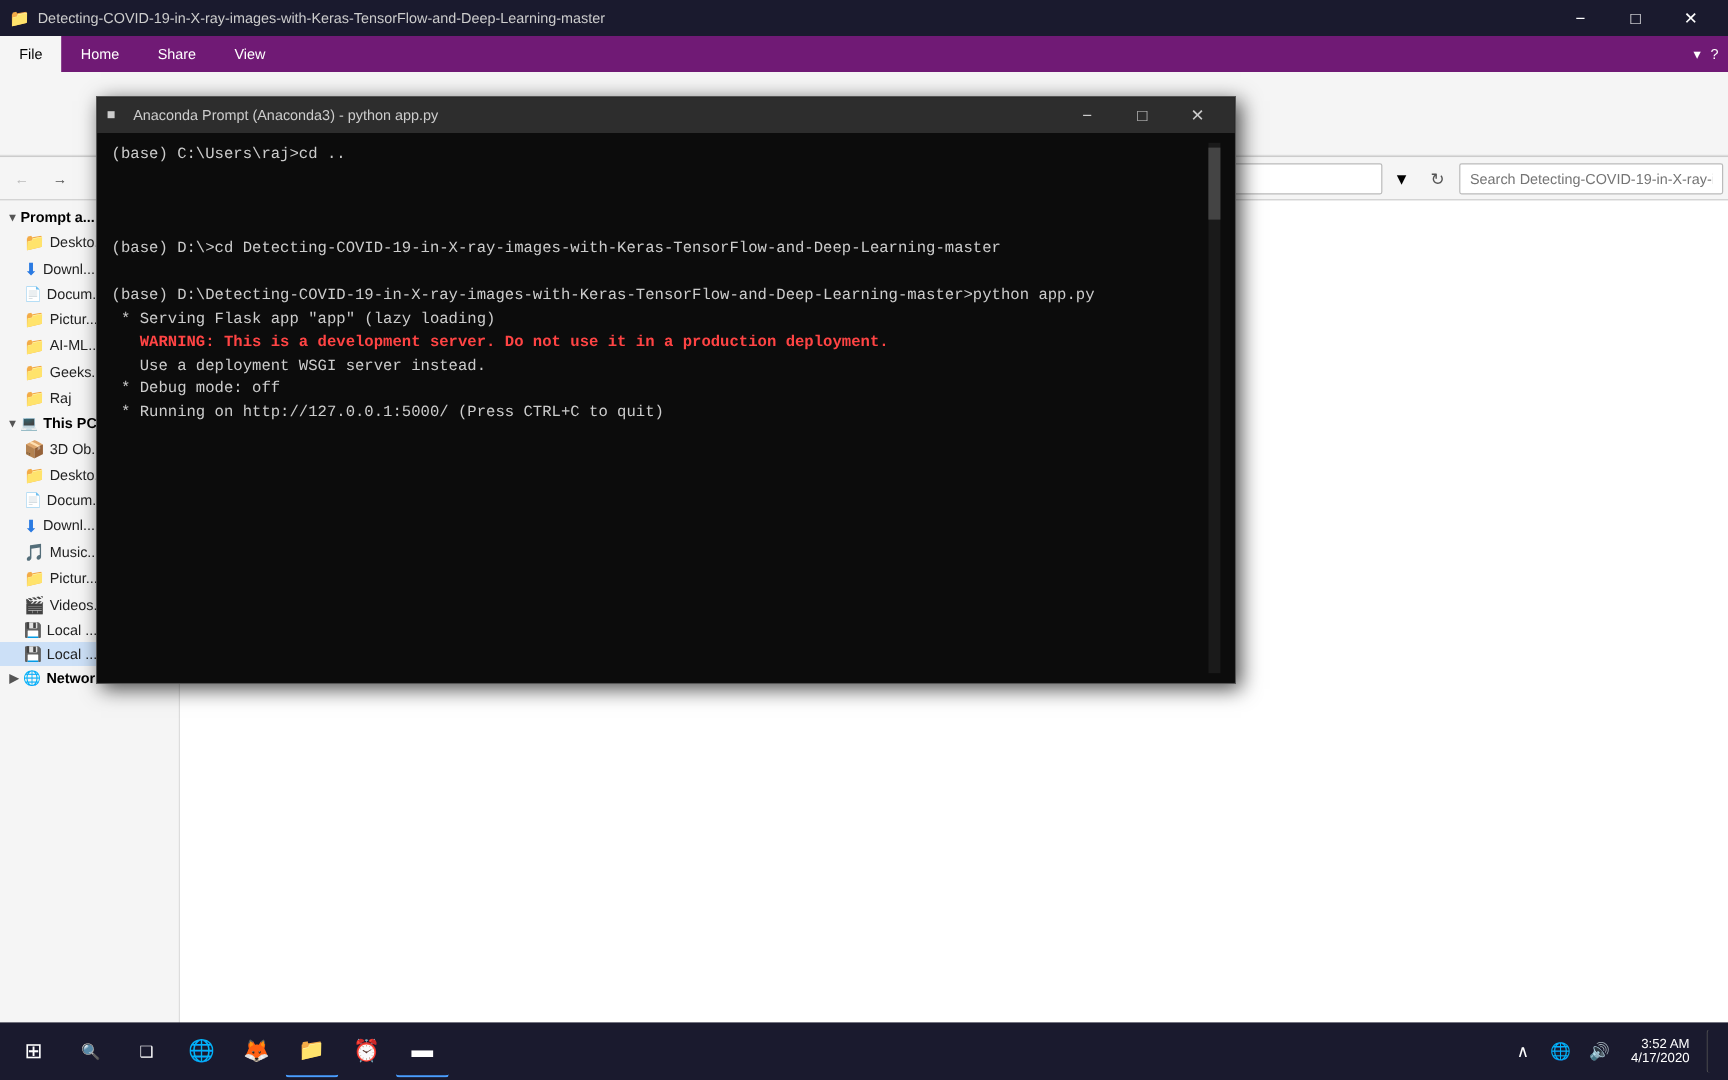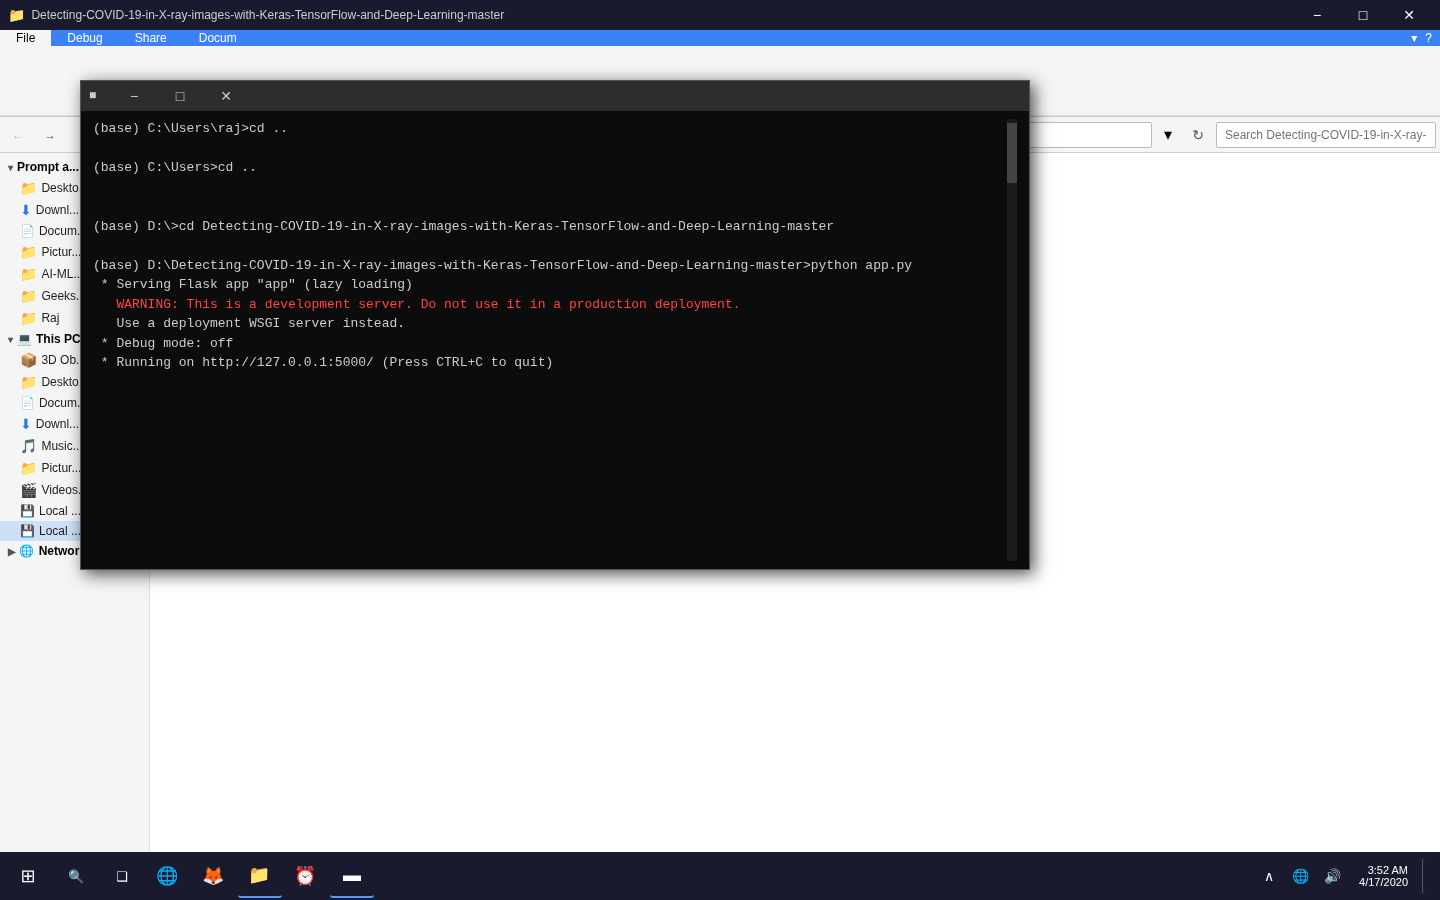--- a/index.html
+++ b/index.html
@@ -39,22 +39,22 @@
       display: flex; align-items: center; justify-content: center;
     }
 
     
     .ribbon {
       background: #f5f5f5;
       border-bottom: 1px solid #ccc;
     }
     .ribbon-tabs {
       display: flex;
-      background: #3b82f6;
-      height: 16px;
+      background: #701a75;
+      height: 30px;
     }
     .ribbon-tab {
       padding: 0 16px;
       color: white;
       font-size: 12px;
       display: flex; align-items: center;
       cursor: pointer;
     }
     .ribbon-tab.active { background: #f5f5f5; color: #000; }
     .ribbon-content {
@@ -282,21 +282,21 @@
       width: 10px;
       background: #1a1a1a;
     }
     .cmd-scrollbar-thumb {
       width: 10px;
       height: 60px;
       background: #444;
       margin-top: 4px;
     }
     .cmd-line { white-space: pre; }
-    .cmd-warning { color: #ff4444; }
+    .cmd-warning { color: #ff4444; font-weight: bold; }
     .cmd-normal { color: #cccccc; }
   </style>
 </head>
 <body>
 
 <div class="explorer-window">
 
   <div class="title-bar">
     <div class="title-bar-icons">
       <span style="font-size:14px;">📁</span>
@@ -305,23 +305,23 @@
     <div class="title-bar-controls">
       <button class="title-bar-btn">−</button>
       <button class="title-bar-btn">□</button>
       <button class="title-bar-btn close">✕</button>
     </div>
   </div>
 
   <div class="ribbon">
     <div class="ribbon-tabs">
       <div class="ribbon-tab active">File</div>
-      <div class="ribbon-tab">Debug</div>
+      <div class="ribbon-tab">Home</div>
       <div class="ribbon-tab">Share</div>
-      <div class="ribbon-tab">Docum</div>
+      <div class="ribbon-tab">View</div>
       <div style="flex:1;"></div>
       <div style="display:flex;align-items:center;padding:0 8px;color:white;font-size:12px;gap:8px;">
         <span style="cursor:pointer;">▾</span>
         <span style="cursor:pointer;">?</span>
       </div>
     </div>
     <div class="ribbon-content"></div>
   </div>
 
   <div class="address-bar">
@@ -439,31 +439,31 @@
       <button style="width:24px;height:20px;background:#ddd;border:1px solid #bbb;cursor:pointer;font-size:10px;">≡</button>
       <button style="width:24px;height:20px;background:transparent;border:1px solid #bbb;cursor:pointer;font-size:10px;">⊞</button>
     </div>
   </div>
 
 </div>
 
 <div class="cmd-window">
   <div class="cmd-title-bar">
     <span class="cmd-icon">■</span>
+    <span class="cmd-title">Anaconda Prompt (Anaconda3) - python  app.py</span>
     <div class="cmd-controls">
       <button class="cmd-btn">−</button>
       <button class="cmd-btn">□</button>
       <button class="cmd-btn close">✕</button>
     </div>
   </div>
   <div class="cmd-body">
     <div class="cmd-content">
       <div class="cmd-line cmd-normal">(base) C:\Users\raj&gt;cd ..</div>
       <div class="cmd-line cmd-normal">&nbsp;</div>
-      <div class="cmd-line cmd-normal">(base) C:\Users&gt;cd ..</div>
       <div class="cmd-line cmd-normal">&nbsp;</div>
       <div class="cmd-line cmd-normal">&nbsp;</div>
       <div class="cmd-line cmd-normal">(base) D:\&gt;cd Detecting-COVID-19-in-X-ray-images-with-Keras-TensorFlow-and-Deep-Learning-master</div>
       <div class="cmd-line cmd-normal">&nbsp;</div>
       <div class="cmd-line cmd-normal">(base) D:\Detecting-COVID-19-in-X-ray-images-with-Keras-TensorFlow-and-Deep-Learning-master&gt;python app.py</div>
       <div class="cmd-line cmd-normal"> * Serving Flask app "app" (lazy loading)</div>
       <div class="cmd-line cmd-warning">   WARNING: This is a development server. Do not use it in a production deployment.</div>
       <div class="cmd-line cmd-normal">   Use a deployment WSGI server instead.</div>
       <div class="cmd-line cmd-normal"> * Debug mode: off</div>
       <div class="cmd-line cmd-normal"> * Running on http://127.0.0.1:5000/ (Press CTRL+C to quit)</div>

